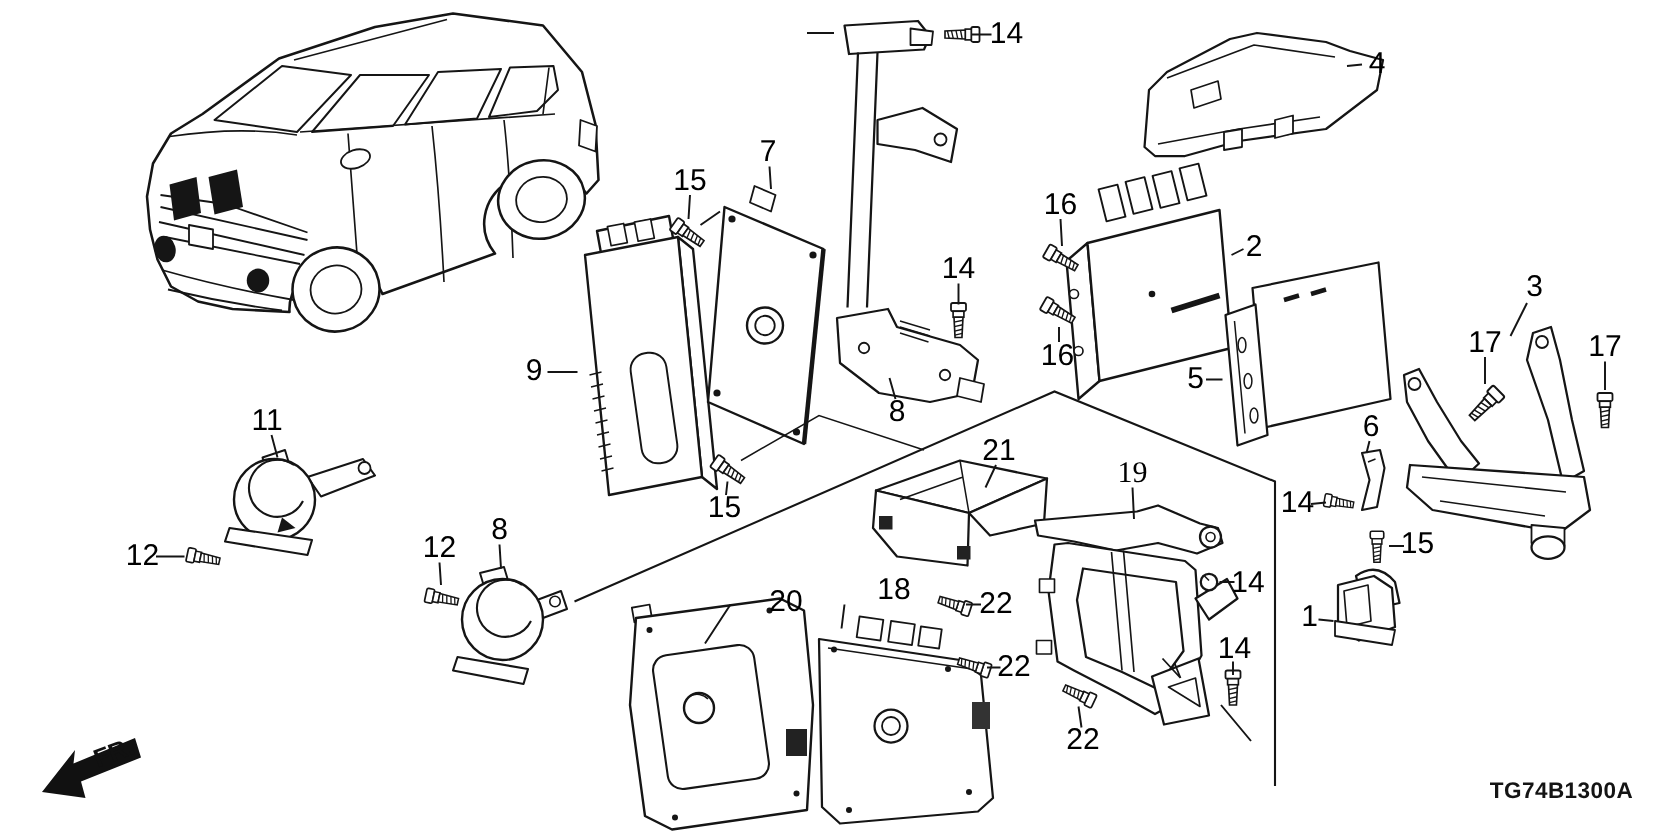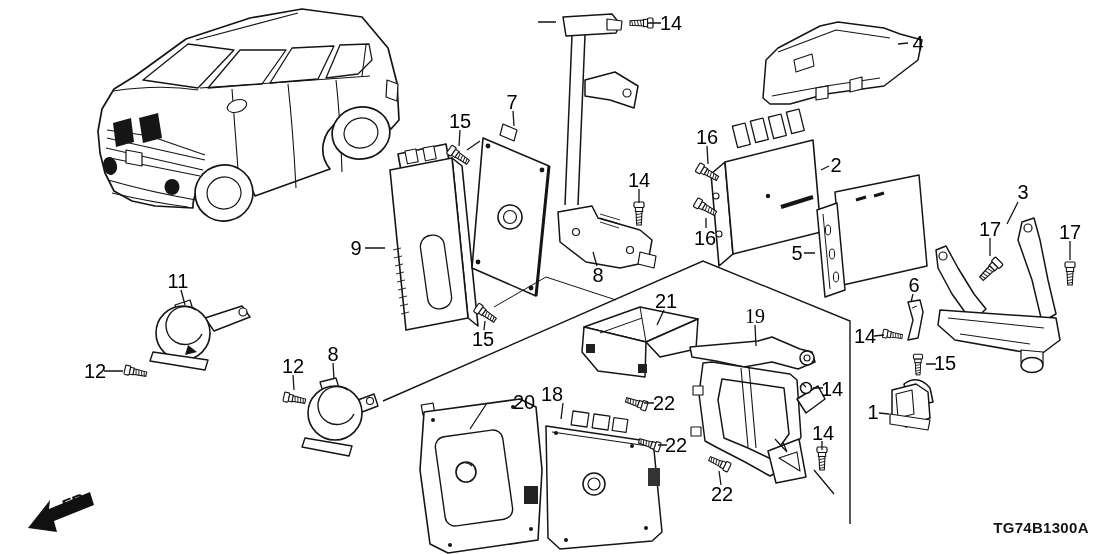--- a/index.html
+++ b/index.html
@@ -276,21 +276,21 @@
       <span class="callout" style="left: 666px; top: 301px;">21</span>
       <span class="callout" style="left: 755px; top: 316px; font-family: Liberation Serif, serif;">19</span>
       <span class="callout" style="left: 865px; top: 336px;">14</span>
       <span class="callout" style="left: 483px; top: 339px;">15</span>
       <span class="callout" style="left: 333px; top: 354px;">8</span>
       <span class="callout" style="left: 945px; top: 363px;">15</span>
       <span class="callout" style="left: 293px; top: 366px;">12</span>
       <span class="callout" style="left: 95px; top: 371px;">12</span>
       <span class="callout" style="left: 832px; top: 389px;">14</span>
       <span class="callout" style="left: 488px; top: 402px; margin-left: 36px;">20</span>
-      <span class="callout" style="left: 552px; top: 394px;">18</span>
+      <span class="callout" style="left: 596px; top: 394px;">18</span>
       <span class="callout" style="left: 664px; top: 403px;">22</span>
       <span class="callout" style="left: 873px; top: 412px;">1</span>
       <span class="callout" style="left: 823px; top: 433px;">14</span>
       <span class="callout" style="left: 676px; top: 445px;">22</span>
       <span class="callout" style="left: 722px; top: 494px;">22</span>
     </div>
 
   <div class="code">TG74B1300A</div>
 </div>
 

